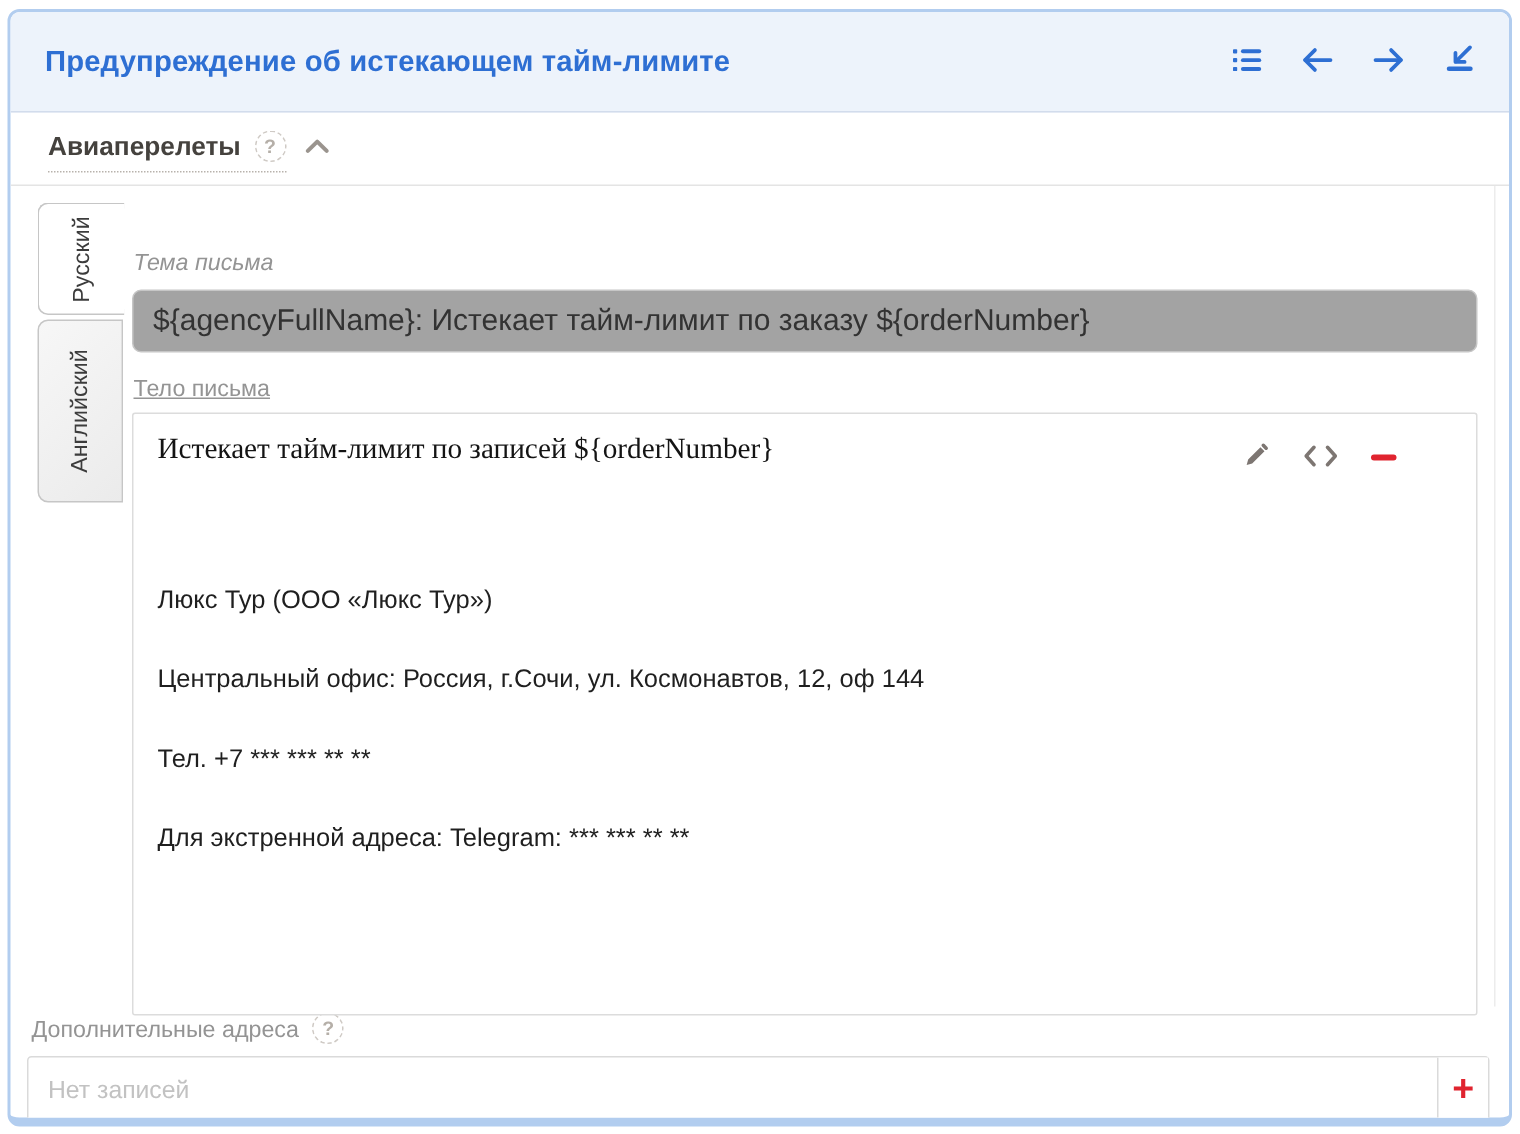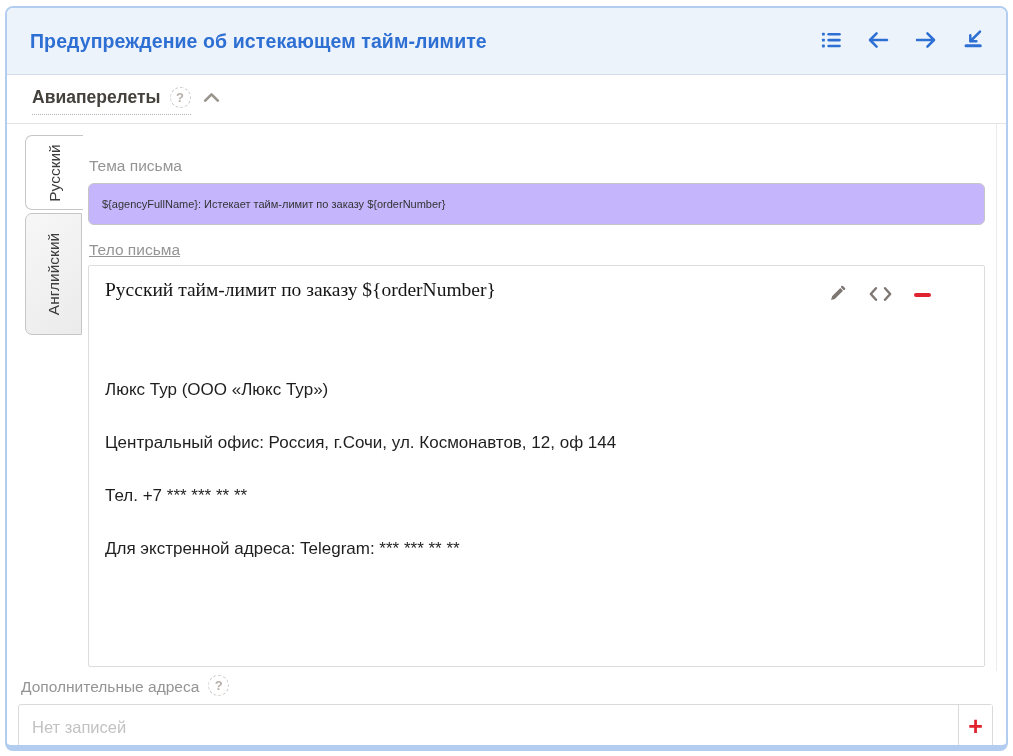--- a/index.html
+++ b/index.html
@@ -51,25 +51,25 @@
   }
   .vtab .vtab-label {
     position:absolute; top:50%; left:50%;
     transform:translate(-50%,-50%) rotate(-90deg);
     white-space:nowrap; font-size:15.5px; color:#3c3c3c; font-weight:500;
   }
   .vtab.active { top:11px; height:75px; background:#fff; border-right:none; width:58px; z-index:2; }
   .vtab.inactive { top:89px; height:122px; background:linear-gradient(135deg,#f7f7f7,#ebebeb); }
   .fields { position:absolute; left:81px; top:0; width:897px; }
   .field-label { font-size:15.5px; color:#949494; }
-  .subject-label { margin:33px 0 0 1px; }
+  .subject-label { margin:43px 0 0 1px;font-style:italic; }
   .subject-input {
     display:block; width:100%; height:42px; margin-top:8px;
-    border:1px solid #c6c6c6; border-radius:6px; background:#c4b5fd;
-    font-family:"Liberation Sans", sans-serif; font-size:11px; color:#333;
+    border:1px solid #c6c6c6; border-radius:6px; background:#a3a3a3;
+    font-family:"Liberation Sans", sans-serif; font-size:20px; color:#333;
     padding:0 13px; outline:none;
   }
   .body-label { margin:16px 0 0 1px;text-decoration:underline; }
   .body-editor {
     position:relative; margin-top:6px; height:402px;
     border:1px solid #dcdcdc; border-radius:2px; background:#fff;
     padding:13px 16px; overflow:hidden; cursor:text;
   }
   .body-heading {
     font-family:"Liberation Serif", serif; font-size:19.5px; color:#141414;
@@ -186,21 +186,21 @@
       <span class="vtab-label">Английский</span>
     </div>
 
     <div class="fields">
       <div class="field-label subject-label">Тема письма</div>
       <input class="subject-input" type="text" value="${agencyFullName}: Истекает тайм-лимит по заказу ${orderNumber}" style="">
 
       <div class="field-label body-label">Тело письма</div>
 
       <div class="body-editor">
-        <p class="body-heading">Русский тайм-лимит по заказу ${orderNumber}</p>
+        <p class="body-heading">Истекает тайм-лимит по записей ${orderNumber}</p>
 
         <div class="editor-tools">
           <button class="icon-btn">
             <span>
               <svg width="19" height="19" viewBox="0 0 19 19">
                 <path d="M3.1 16 l1-3.7 8.2-8.2 2.7 2.7-8.2 8.2 -3.7 1z" fill="#7d7672"></path>
                 <path d="M14.2 2.9 l1.9 1.9" stroke="#7d7672" stroke-width="2.4" stroke-linecap="round"></path>
               </svg>
             </span>
           </button>

